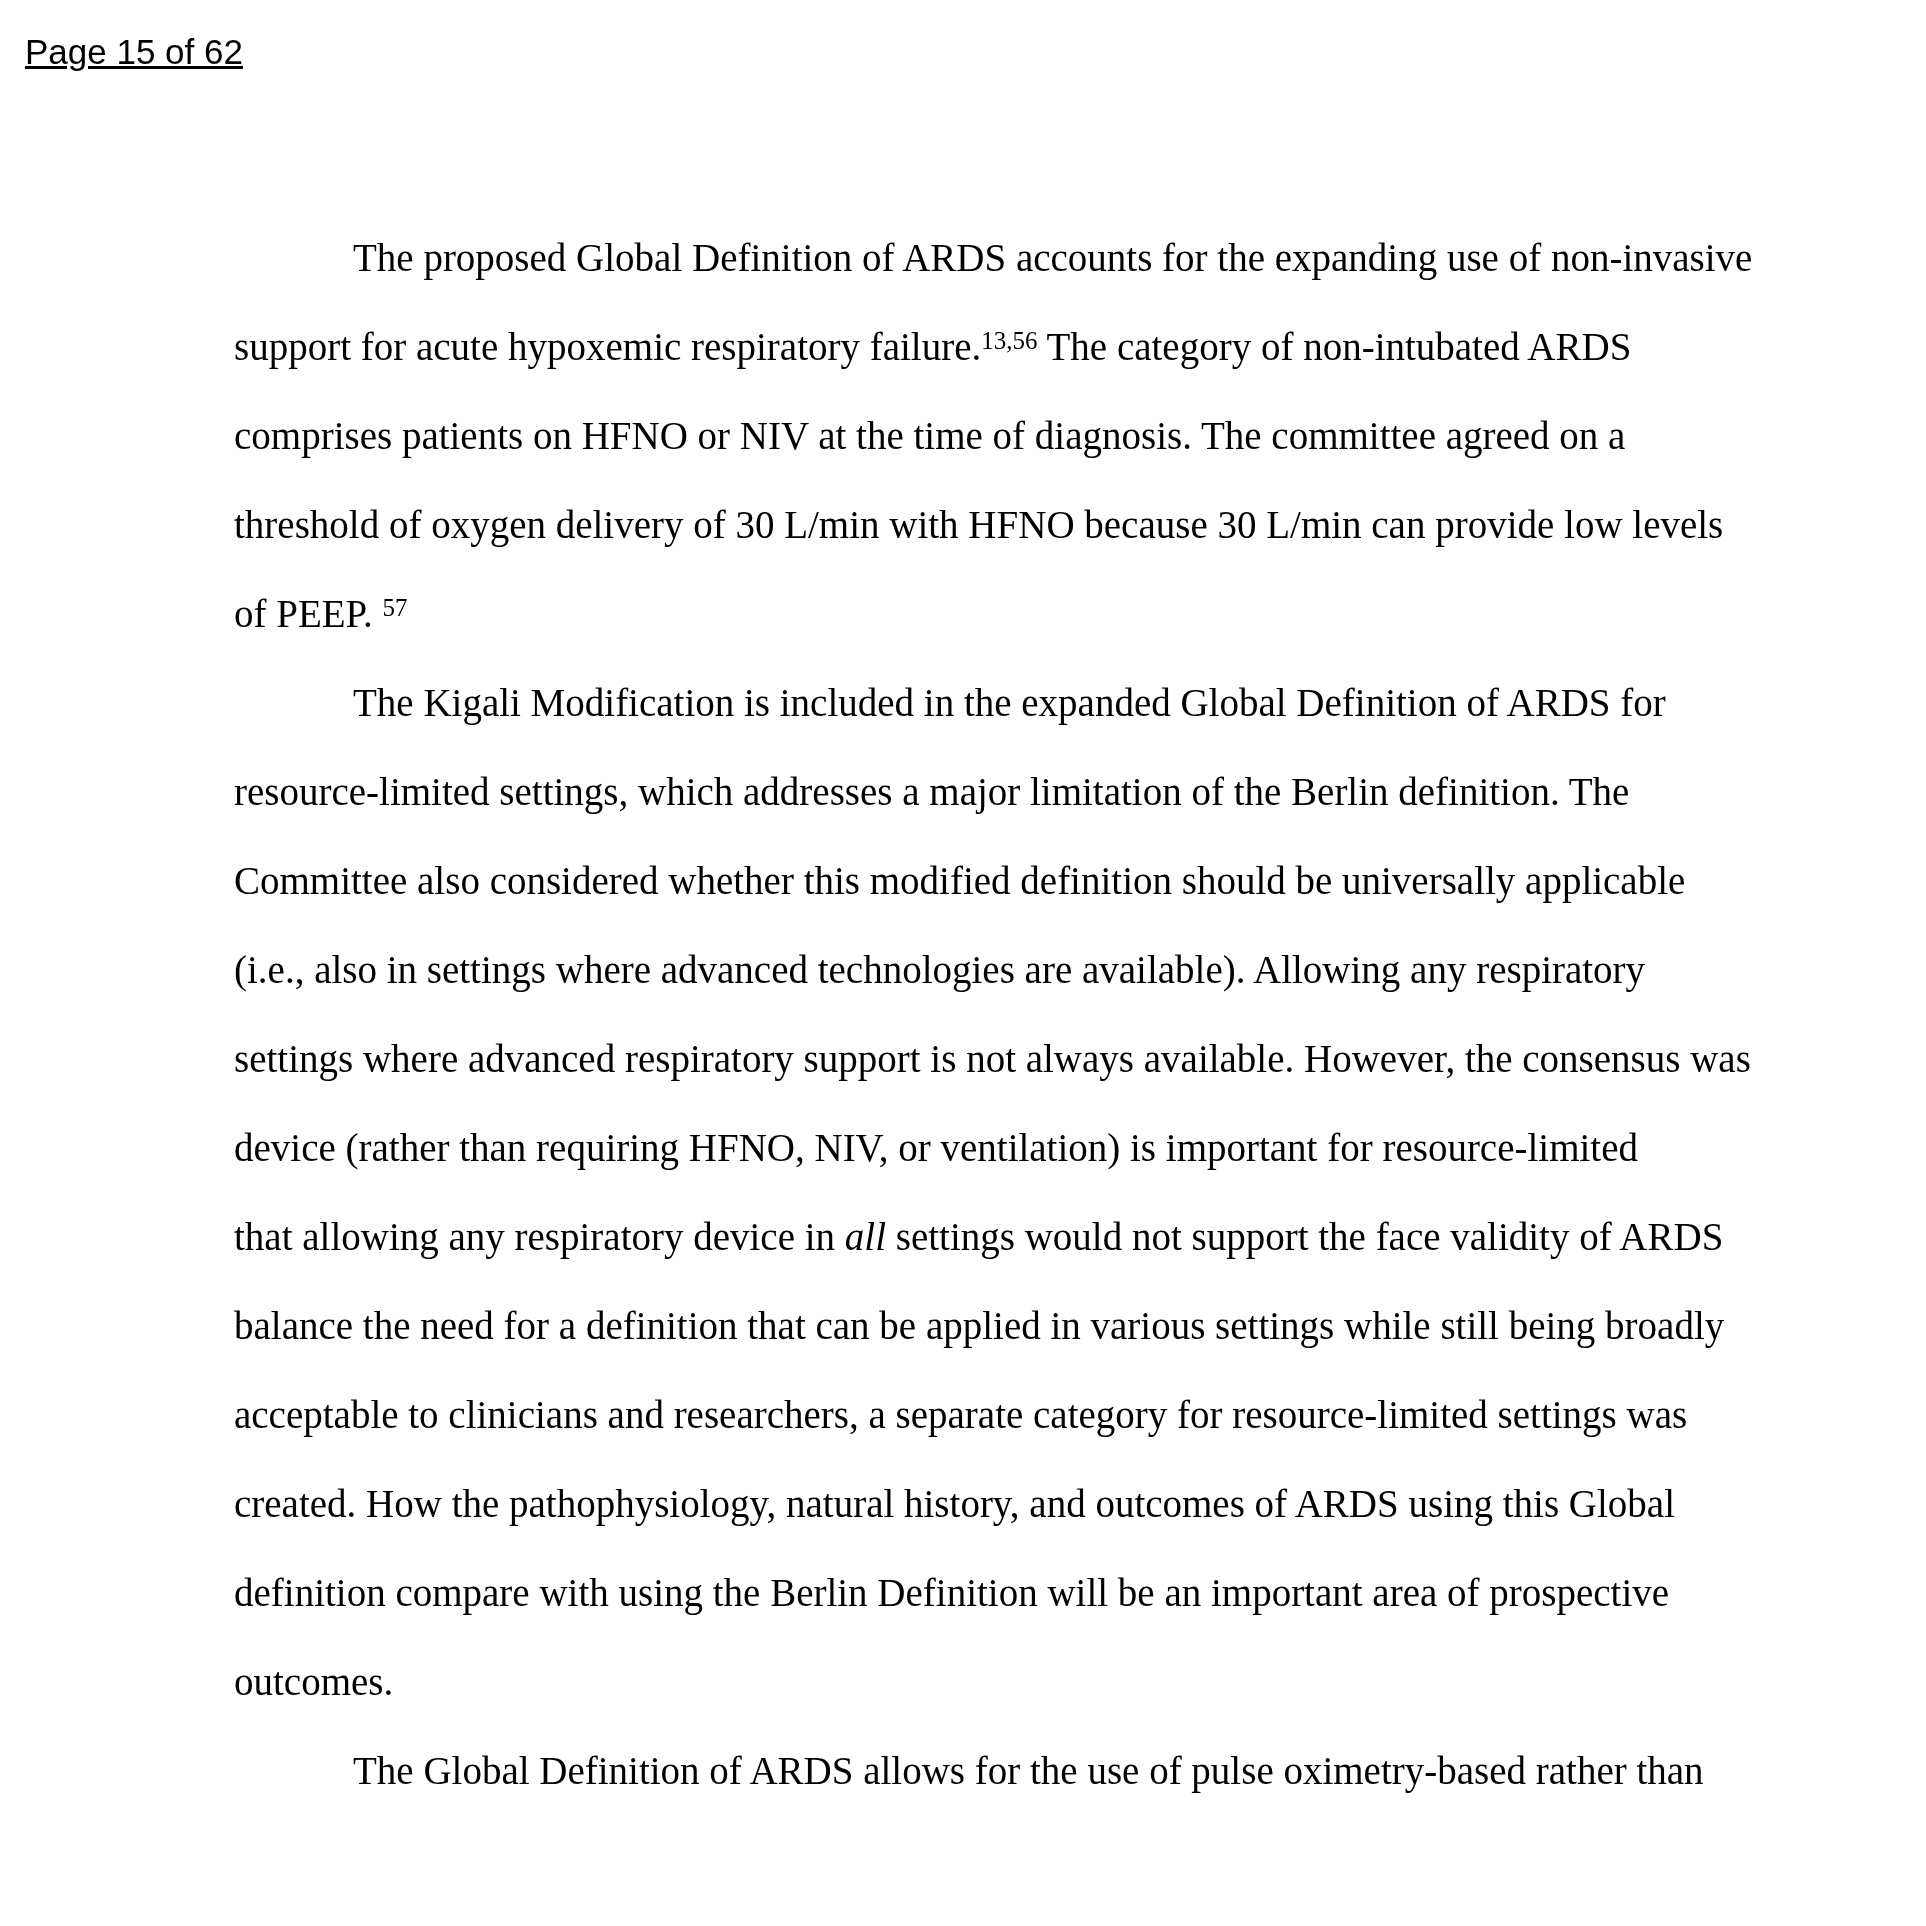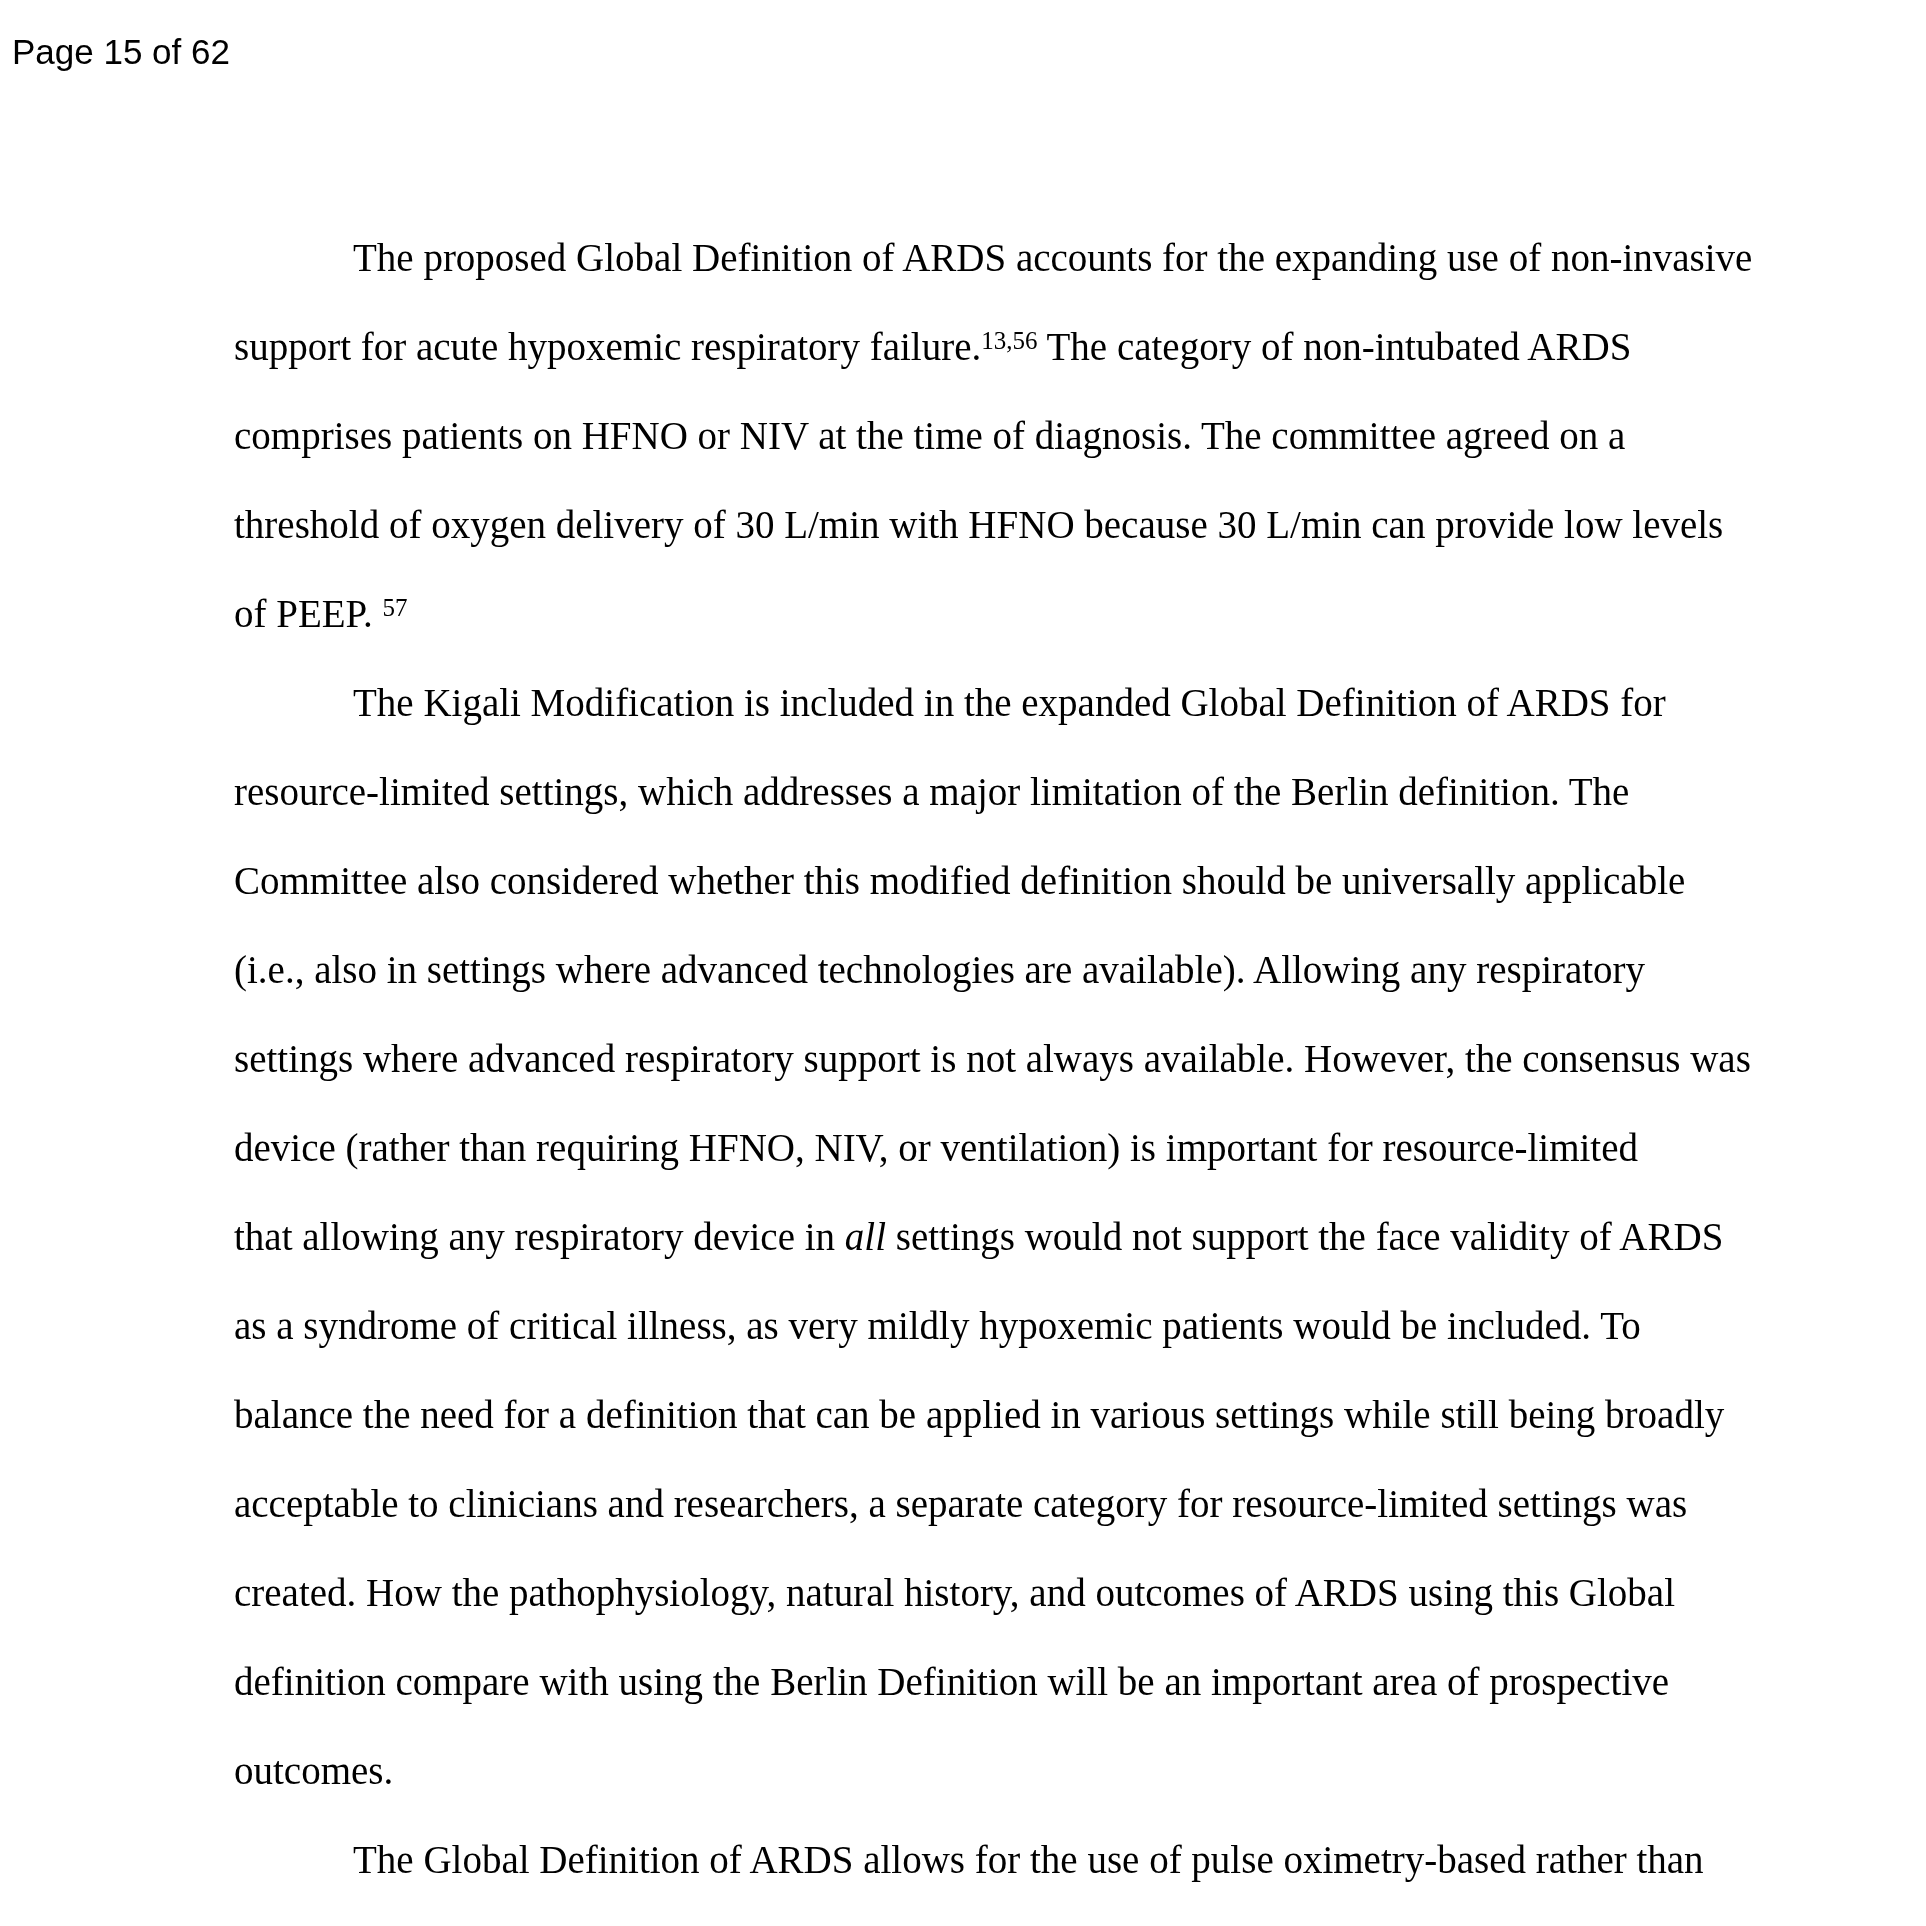--- a/index.html
+++ b/index.html
@@ -7,26 +7,27 @@
     position: relative;
     width: 1965px;
     height: 2542px;
     background: #ffffff;
     color: #000000;
     font-family: "Liberation Serif", serif;
     overflow: hidden;
   }
   .header {
     position: absolute;
-    left: 12px;
+    left: 25px;
     top: 32px;
     font-family: "Liberation Sans", sans-serif;
     font-size: 35px;
     line-height: 39px;
     white-space: pre;
+    text-decoration: underline;
   }
   .doc-body {
     position: absolute;
     left: 234px;
     top: 213px;
     width: 1579px;
   }
   .line {
     height: 89px;
     line-height: 89px;
@@ -52,21 +53,20 @@
         <div class="line"><span>of PEEP. </span><span class="sup">57</span></div>
       </div>
       <div>
         <div class="line indent"><span>The Kigali Modification is included in the expanded Global Definition of ARDS for</span></div>
         <div class="line"><span>resource-limited settings, which addresses a major limitation of the Berlin definition. The</span></div>
         <div class="line"><span>Committee also considered whether this modified definition should be universally applicable</span></div>
         <div class="line"><span>(i.e., also in settings where advanced technologies are available). Allowing any respiratory</span></div>
         <div class="line"><span>settings where advanced respiratory support is not always available. However, the consensus was</span></div>
         <div class="line"><span>device (rather than requiring HFNO, NIV, or ventilation) is important for resource-limited</span></div>
         <div class="line"><span>that allowing any respiratory device in </span><span class="it">all</span><span> settings would not support the face validity of ARDS</span></div>
-        <div class="line"><span>as a syndrome of critical illness, as very mildly hypoxemic patients would be included. To</span></div>
         <div class="line"><span>balance the need for a definition that can be applied in various settings while still being broadly</span></div>
         <div class="line"><span>acceptable to clinicians and researchers, a separate category for resource-limited settings was</span></div>
         <div class="line"><span>created. How the pathophysiology, natural history, and outcomes of ARDS using this Global</span></div>
         <div class="line"><span>definition compare with using the Berlin Definition will be an important area of prospective</span></div>
         <div class="line"><span>outcomes.</span></div>
       </div>
       <div>
         <div class="line indent"><span>The Global Definition of ARDS allows for the use of pulse oximetry-based rather than</span></div>
         <div class="line"></div>
       </div>

